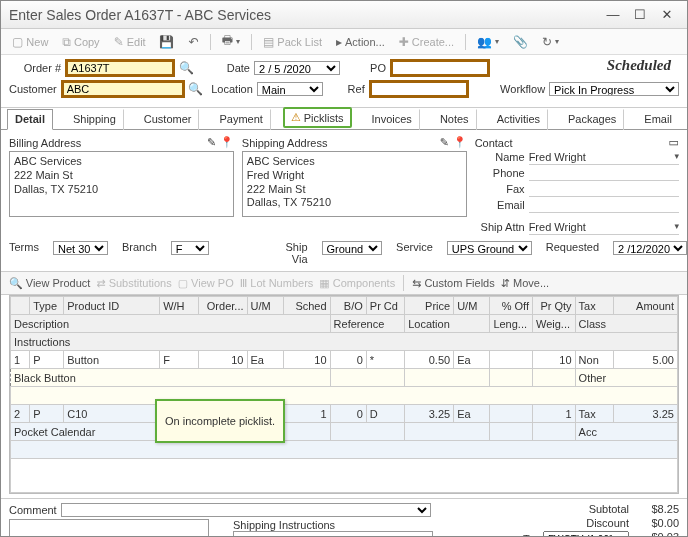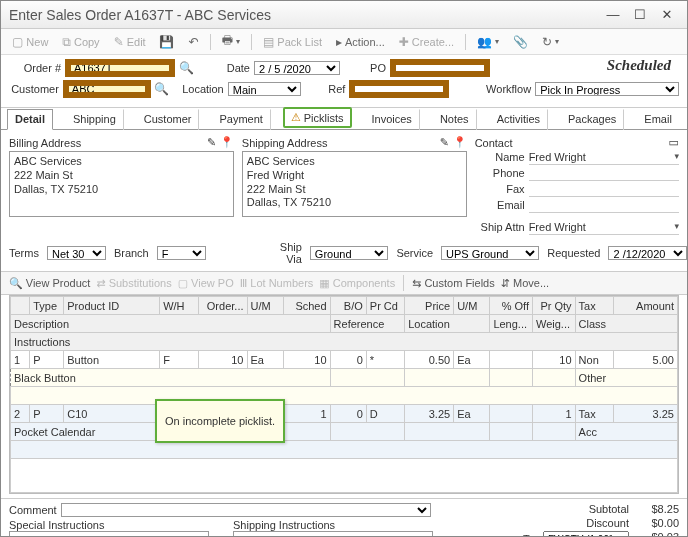--- a/index.html
+++ b/index.html
@@ -14,21 +14,21 @@
 .toolbar { display: flex; align-items: center; gap: 4px; padding: 3px 6px; border-bottom: 1px solid #ddd; background: #fafafa; height: 26px; }
 .tbtn { display: inline-flex; align-items: center; gap: 3px; padding: 2px 5px; font-size: 11px; color: #666; border-radius: 2px; }
 .tbtn.disabled { color: #aaa; }
 .tbtn .glyph { font-size: 12px; }
 .sep { width: 1px; height: 16px; background: #ccc; margin: 0 2px; }
 
 
 .hdr { padding: 4px 8px 6px 8px; border-bottom: 1px solid #ccc; position: relative; }
 .hdr-row { display: flex; align-items: center; gap: 4px; margin-bottom: 3px; }
 .lbl { font-size: 11px; color: #333; text-align: right; }
-.inp { border: 6px solid #a16207; height: 18px; padding: 0 3px; font-size: 11px; background: #fff; }
+.inp { border: 3px solid #a16207; height: 18px; padding: 0 3px; font-size: 11px; background: #fff; }
 .inp.yellow { background: #fff9c8; }
 .sel { border: 1px solid #999; height: 14px; font-size: 11px; background: #fff; }
 .mag { font-size: 12px; color: #555; }
 .scheduled { position: absolute; right: 16px; top: 2px; font-weight: bold; font-size: 15px; font-style: italic; font-family: Georgia, serif; }
 
 
 .tabs { display: flex; border-bottom: 1px solid #999; padding: 0 6px; gap: 12px; font-size: 11px; }
 .tab { padding: 3px 7px; border: 1px solid transparent; border-bottom: none; color: #333; position: relative; top: 1px; }
 .tab.active { border-color: #999; background: #fff; font-weight: bold; border-bottom: 1px solid #fff; }
 .tab.sep-r { border-right: 1px solid #ccc; }
@@ -40,21 +40,21 @@
 .panel { flex: 1; }
 .panel-hdr { display: flex; align-items: center; justify-content: space-between; font-size: 11px; margin-bottom: 2px; }
 .panel-hdr .icons span { font-size: 11px; margin-left: 4px; color: #444; }
 .addr-box { border: 1px solid #999; height: 66px; padding: 3px 4px; font-size: 11px; line-height: 1.25; background: #fff; white-space: pre-line; }
 .contact-grid { display: grid; grid-template-columns: 50px 1fr; gap: 2px 4px; font-size: 11px; }
 .contact-grid .lbl2 { text-align: right; color: #333; }
 .contact-grid .val { border-bottom: 1px solid #ccc; min-height: 14px; }
 .dd-ico { float: right; font-size: 9px; color: #555; }
 
 
-.terms-row { display: flex; align-items: center; gap: 8px; padding: 2px 0 6px 8px; font-size: 11px; }
+.terms-row { display: flex; align-items: flex-start; gap: 14px; padding: 2px 0 6px 8px; font-size: 11px; }
 
 
 .grid-tb { display: flex; align-items: center; gap: 6px; padding: 3px 8px; border-top: 1px solid #ccc; border-bottom: 1px solid #ccc; background: #f6f6f6; font-size: 11px; }
 .grid-tb .gbtn { color: #555; }
 .grid-tb .gbtn.dis { color: #bbb; }
 
 
 .grid { border: 1px solid #bbb; margin: 0 8px; font-size: 11px; }
 .grid table { border-collapse: collapse; width: 100%; table-layout: fixed; }
 .grid th, .grid td { border: 1px solid #ccc; padding: 2px 3px; height: 18px; overflow: hidden; text-overflow: ellipsis; white-space: nowrap; }
@@ -147,21 +147,21 @@
     <span class="lbl" style="width:52px">Order #</span>
     <input class="inp yellow" style="width: 110px;" value="A1637T">
     <span class="mag">🔍</span>
     <span class="lbl" style="width:40px;margin-left:12px">Date</span>
     <select class="sel" style="width:86px"><option>2 / 5 /2020</option></select>
     <span class="lbl" style="width:30px;margin-left:12px">PO</span>
     <input class="inp" style="width: 100px;" value="">
   </div>
   <div class="hdr-row">
     <span class="lbl" style="width:52px">Customer</span>
-    <input class="inp yellow" style="width: 88px;" value="ABC">
+    <input class="inp yellow" style="width: 124px;" value="ABC">
     <span class="mag">🔍</span>
     <span class="lbl" style="width:50px;margin-left:2px">Location</span>
     <select class="sel" style="width:76px"><option>Main</option></select>
     <span class="lbl" style="width:30px;margin-left:12px">Ref</span>
     <input class="inp" style="width: 100px;" value="">
     <span class="lbl" style="width:56px;margin-left:24px">Workflow</span>
     <select class="sel" style="width:150px"><option>Pick In Progress</option></select>
   </div>
 </div>
 
@@ -363,21 +363,20 @@
 </div>
 
 <div class="footer">
   <div class="foot-left">
     <div class="row">
       <span class="lbl">Comment</span>
       <select class="sel" style="width:370px"><option></option></select>
     </div>
     <div class="row" style="align-items:flex-start">
       <div>
-        <div>Special Instructions</div>
         <textarea class="textarea" style=""></textarea>
       </div>
       <div style="margin-left:20px">
         <div>Shipping Instructions</div>
         <textarea class="textarea" style=""></textarea>
       </div>
     </div>
   </div>
   <div class="totals">
     <div class="trow">

